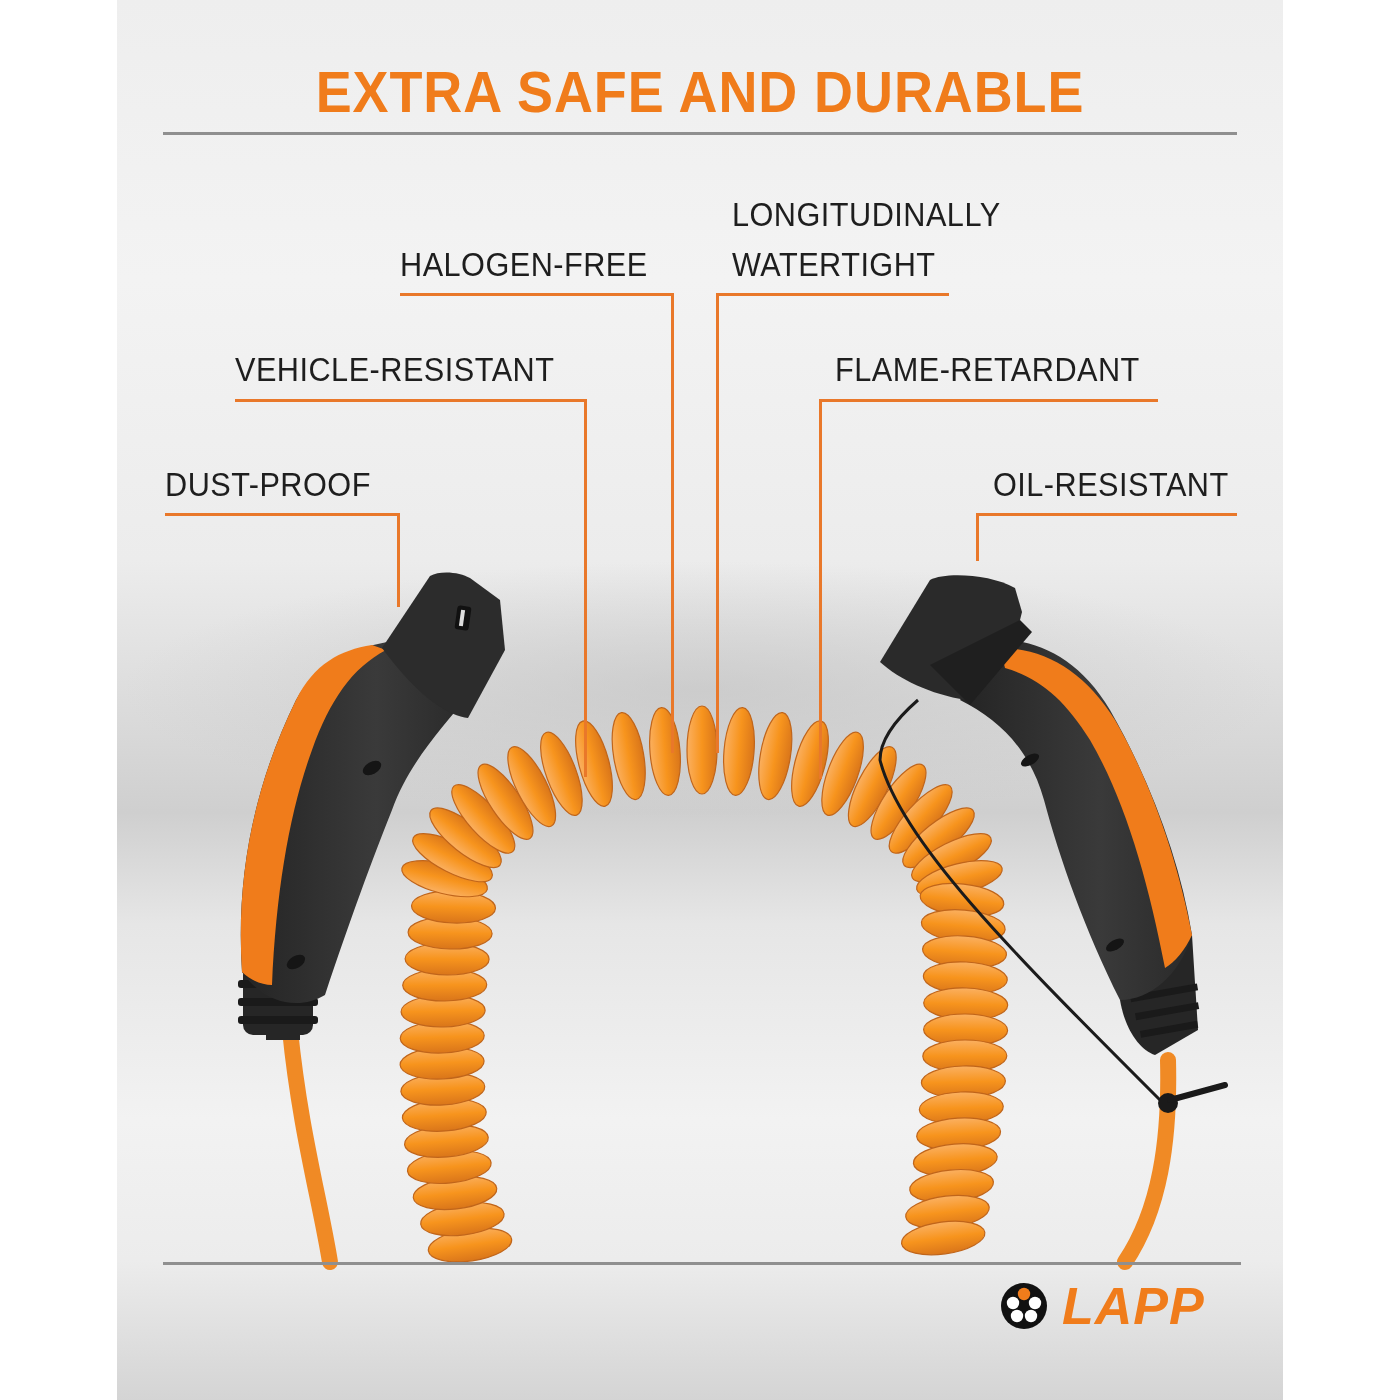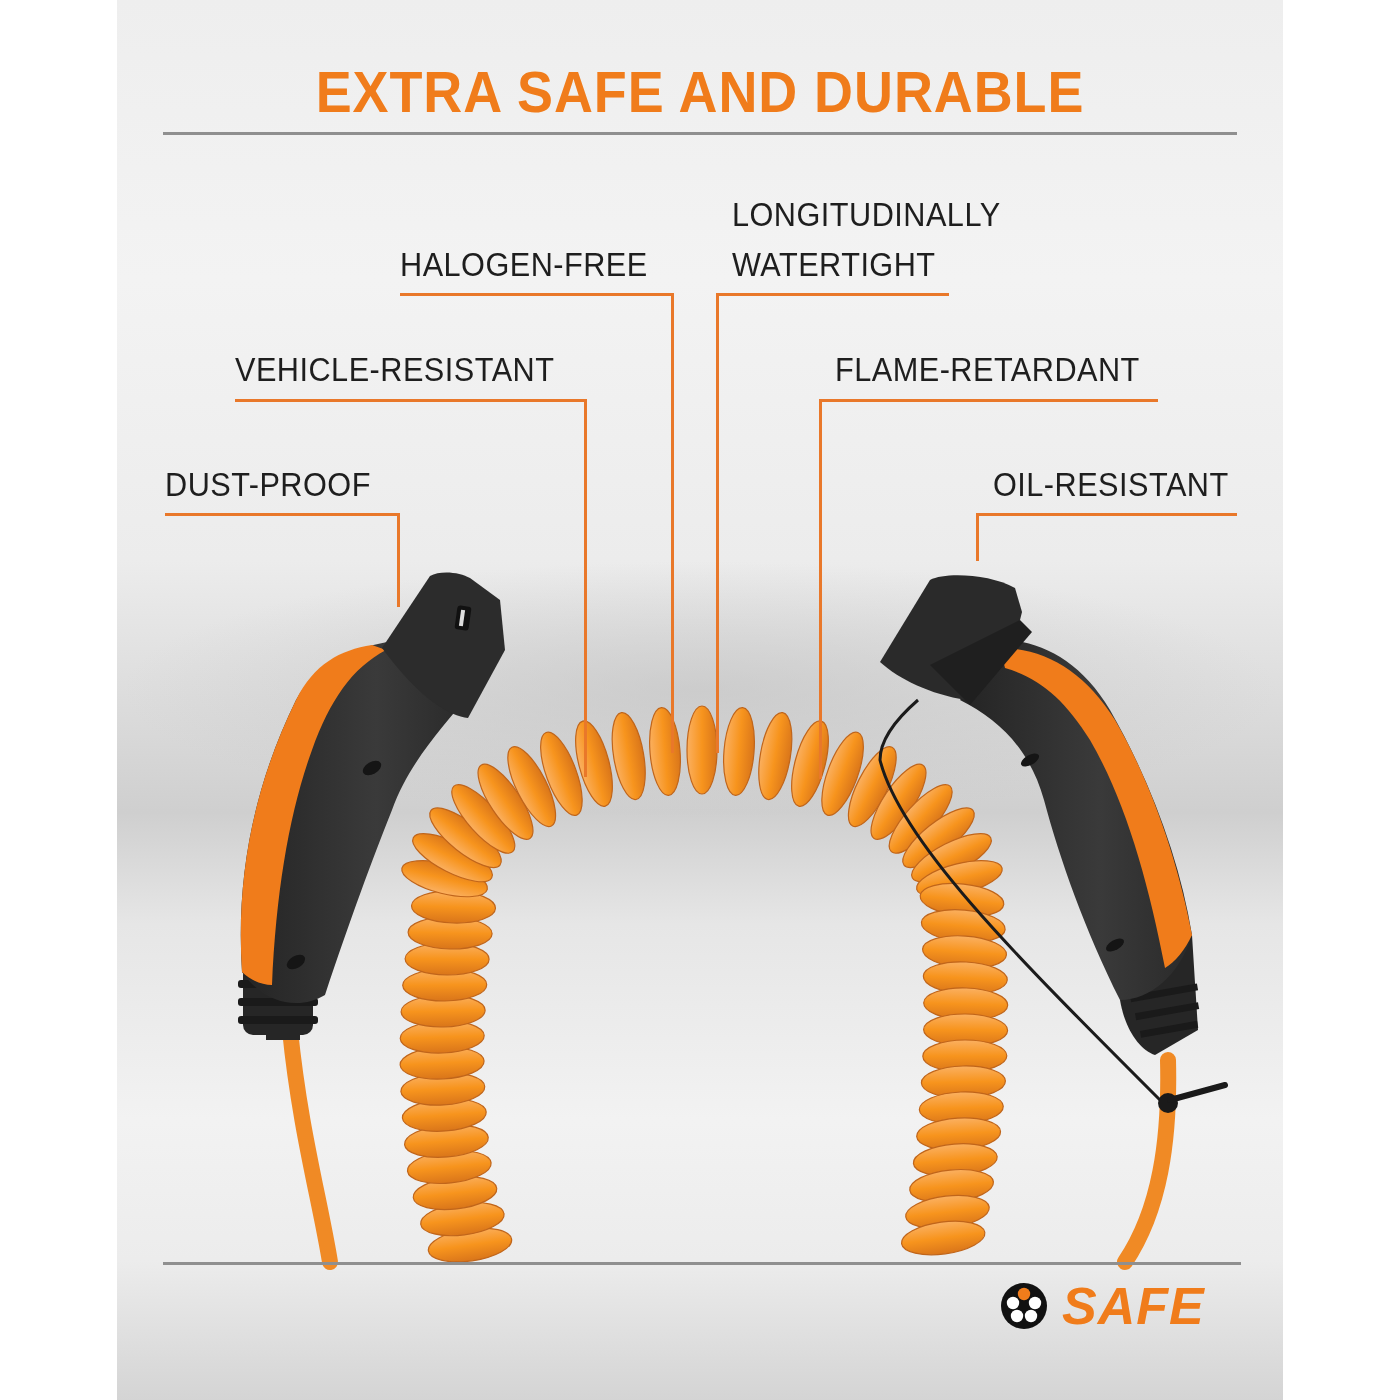--- a/index.html
+++ b/index.html
@@ -189,14 +189,14 @@
 
 <div class="logo">
   <svg width="48" height="48" viewBox="0 0 48 48">
     <circle cx="24" cy="24" r="23" fill="#111"></circle>
     <circle cx="24" cy="12" r="6.2" fill="#f07c1b"></circle>
     <circle cx="13" cy="21" r="6.2" fill="#fff"></circle>
     <circle cx="35" cy="21" r="6.2" fill="#fff"></circle>
     <circle cx="17" cy="34" r="6.2" fill="#fff"></circle>
     <circle cx="31" cy="34" r="6.2" fill="#fff"></circle>
   </svg>
-  <span class="logo-text">SAFE</span>
+  <span class="logo-text">LAPP</span>
 </div>
 
 </body></html>

